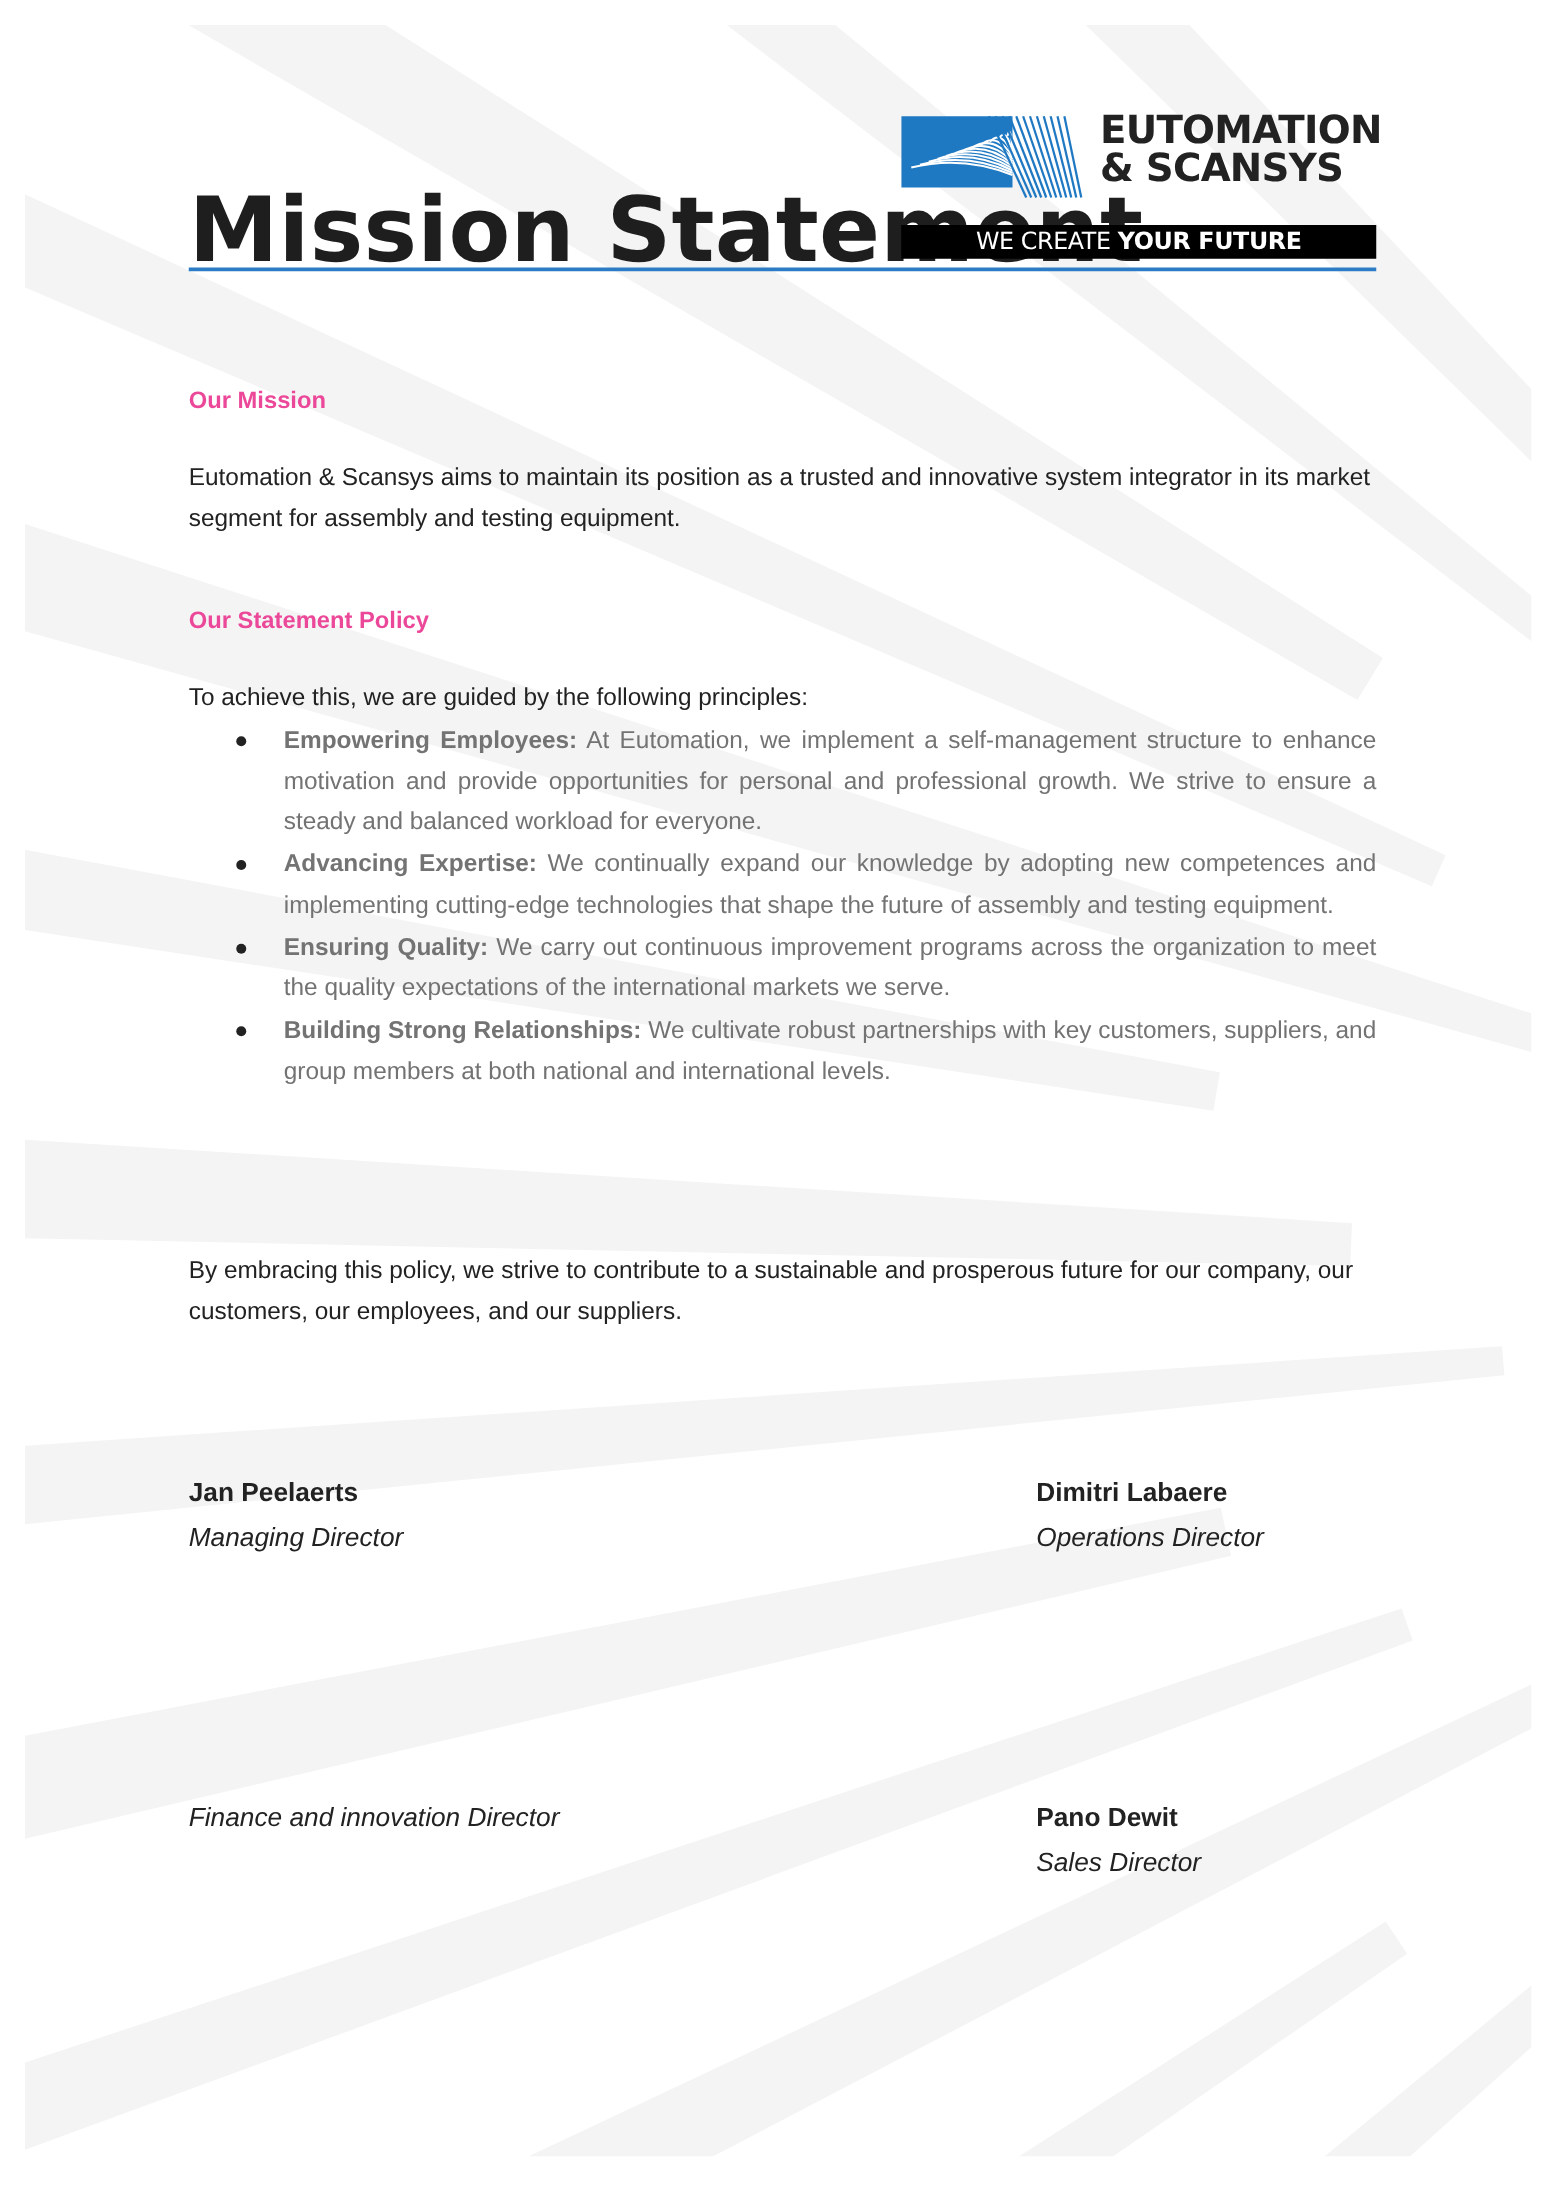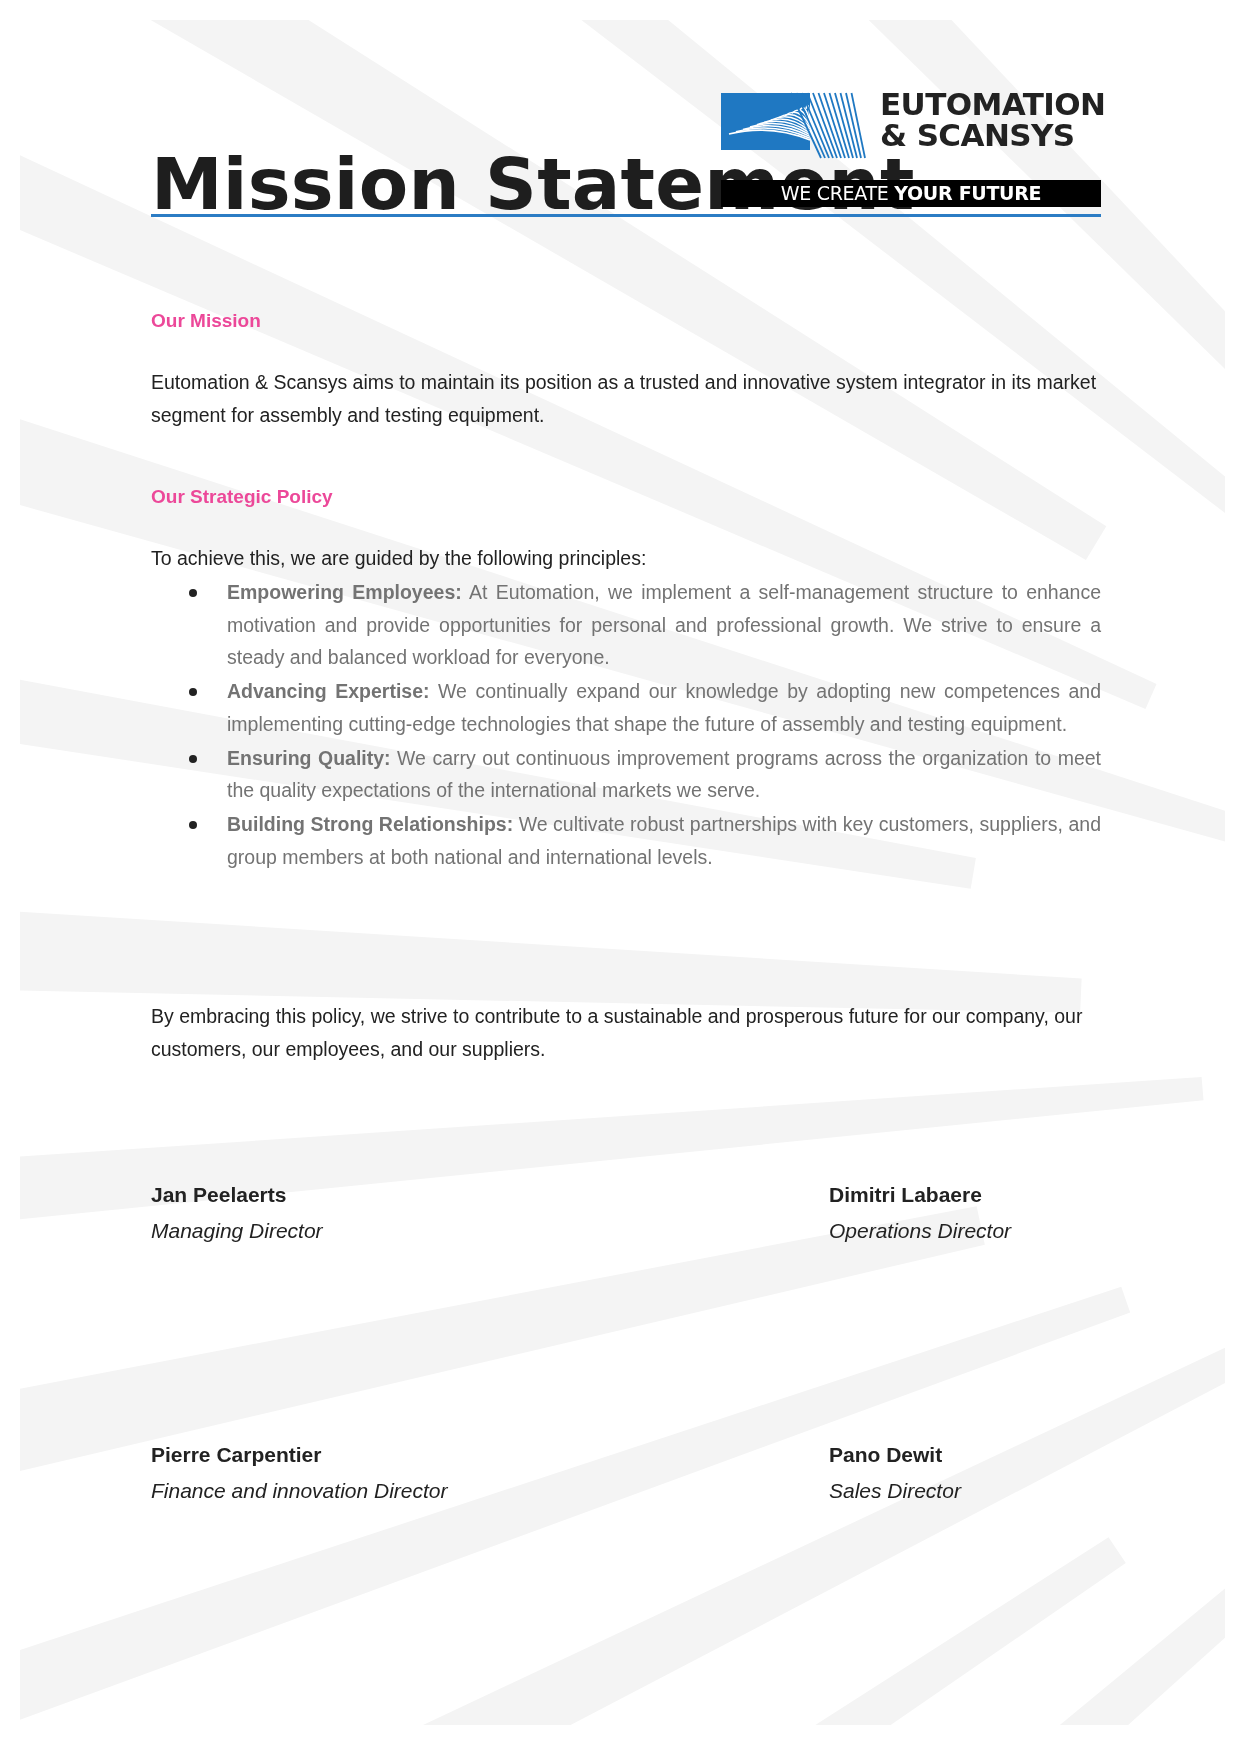--- a/index.html
+++ b/index.html
@@ -98,39 +98,38 @@
 <div class="layer logo-name">
   <div>EUTOMATION</div>
   <div>&amp; SCANSYS</div>
 </div>
 <div class="layer logo-member">member of mandersgroup</div>
 <div class="layer logo-banner"><span>WE CREATE </span><b>YOUR FUTURE</b></div>
 
 <div class="layer h2" style="top:310px;">Our Mission</div>
 <div class="layer para" style="top:366px;">Eutomation &amp; Scansys aims to maintain its position as a trusted and innovative system integrator in its market segment for assembly and testing equipment.</div>
 
-<div class="layer h2" style="top:486px;">Our Strategic Policy</div>
+<div class="layer h2" style="top:486px;">Our Statement Policy</div>
 <div class="layer para" style="top:542px;">To achieve this, we are guided by the following principles:</div>
 <ul class="layer bullets">
   <li><span class="dot"></span><b>Empowering Employees:</b><span> At Eutomation, we implement a self-management structure to enhance motivation and provide opportunities for personal and professional growth. We strive to ensure a steady and balanced workload for everyone.</span></li>
   <li><span class="dot"></span><b>Advancing Expertise:</b><span> We continually expand our knowledge by adopting new competences and implementing cutting-edge technologies that shape the future of assembly and testing equipment.</span></li>
   <li><span class="dot"></span><b>Ensuring Quality:</b><span> We carry out continuous improvement programs across the organization to meet the quality expectations of the international markets we serve.</span></li>
   <li><span class="dot"></span><b>Building Strong Relationships:</b><span> We cultivate robust partnerships with key customers, suppliers, and group members at both national and international levels.</span></li>
 </ul>
 
 <div class="layer para" style="top:1000px;">By embracing this policy, we strive to contribute to a sustainable and prosperous future for our company, our customers, our employees, and our suppliers.</div>
 
 <div class="layer sig" style="left:151px; top:1177px;">
   <div class="name">Jan Peelaerts</div>
   <div class="role">Managing Director</div>
 </div>
 <div class="layer sig" style="left:829px; top:1177px;">
   <div class="name">Dimitri Labaere</div>
   <div class="role">Operations Director</div>
 </div>
 <div class="layer sig" style="left:151px; top:1437px;">
-  <div class="name">Pierre Carpentier</div>
   <div class="role">Finance and innovation Director</div>
 </div>
 <div class="layer sig" style="left:829px; top:1437px;">
   <div class="name">Pano Dewit</div>
   <div class="role">Sales Director</div>
 </div>
 
 </body></html>

